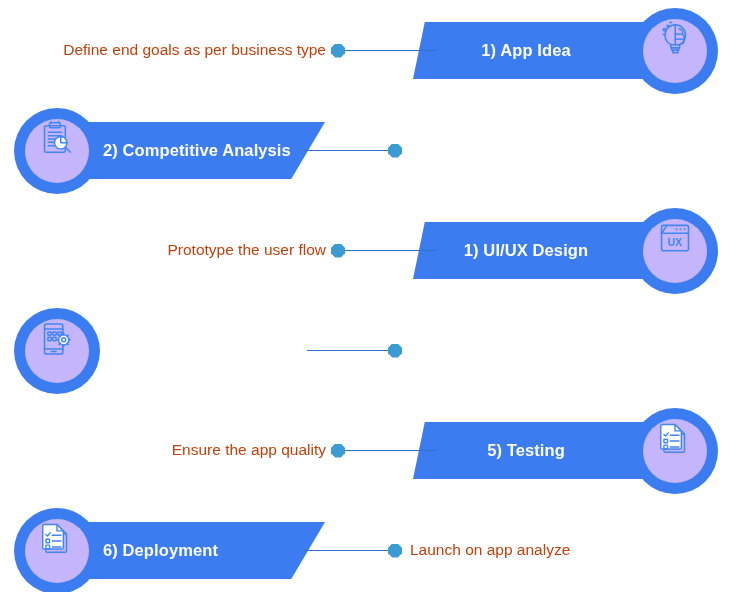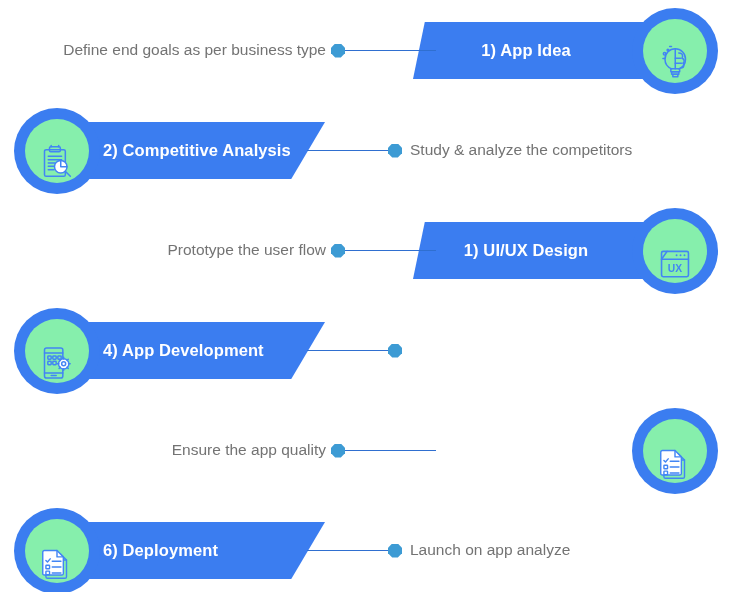--- a/index.html
+++ b/index.html
@@ -34,23 +34,23 @@
     background: #3b7df0;
     display: flex;
     align-items: center;
     justify-content: center;
     z-index: 5;
   }
   .badge-inner {
     width: 64px;
     height: 64px;
     border-radius: 50%;
-    background: #86efac;
-    display: flex;
-    align-items: flex-end;
+    background: #c4b5fd;
+    display: flex;
+    align-items: flex-start;
     justify-content: center;
   }
   .badge-inner svg { display: block; }
   .row-right .badge { right: 32px; }
   .row-left  .badge { left: 14px; }
 
   
   .banner {
     position: absolute;
     top: 22px;
@@ -113,21 +113,21 @@
   .row-left  .conn-line { order: 0; }
   .row-left  .conn-dot  { order: 1; }
 
   
   .desc {
     position: absolute;
     top: 33px;
     height: 34px;
     display: flex;
     align-items: center;
-    color: #737373;
+    color: #c2410c;
     font-size: 15.5px;
     font-weight: normal;
     white-space: nowrap;
     z-index: 2;
   }
   .row-right .desc { right: 424px; justify-content: flex-end; }
   .row-left  .desc { left: 410px; justify-content: flex-start; }
 </style>
 </head>
 <body>
@@ -179,21 +179,20 @@
         </span>
       </div>
     </div>
     <div class="banner">
       <span class="banner-label">2) Competitive Analysis</span>
     </div>
     <div class="connector">
       <span class="conn-line"></span>
       <span class="conn-dot"></span>
     </div>
-    <div class="desc">Study &amp; analyze the competitors</div>
   </div>
 
   <div class="step-row row-right" style="top:200px;">
     <div class="desc">Prototype the user flow</div>
     <div class="connector">
       <span class="conn-dot"></span>
       <span class="conn-line"></span>
     </div>
     <div class="banner">
       <span class="banner-label">1) UI/UX Design</span>
@@ -228,34 +227,34 @@
             <rect x="25" y="15.5" width="4" height="4" rx="0.8"></rect>
             <rect x="13" y="22" width="4" height="4" rx="0.8"></rect>
             <rect x="19" y="22" width="4" height="4" rx="0.8"></rect>
             <circle cx="32" cy="25" r="6.2" fill="#ffffff"></circle>
             <circle cx="32" cy="25" r="2.4"></circle>
             <path d="M32 17.2v2M32 30.8v2M24.2 25h2M37.8 25h2M26.5 19.5l1.5 1.5M36 29l1.5 1.5M37.5 19.5L36 21M28 29l-1.5 1.5"></path>
           </svg>
         </span>
       </div>
     </div>
-    <div class="banner">
-      <span class="banner-label">4) App Development</span>
-    </div>
     <div class="connector">
       <span class="conn-line"></span>
       <span class="conn-dot"></span>
     </div>
   </div>
 
   <div class="step-row row-right" style="top:400px;">
     <div class="desc">Ensure the app quality</div>
     <div class="connector">
       <span class="conn-dot"></span>
       <span class="conn-line"></span>
+    </div>
+    <div class="banner">
+      <span class="banner-label">5) Testing</span>
     </div>
     <div class="badge">
       <div class="badge-inner">
         <span>
           <svg width="38" height="38" viewBox="0 0 48 48" fill="none" stroke="#4285f4" stroke-width="1.8" stroke-linecap="round" stroke-linejoin="round">
             <path d="M12 11h16l8 8v21a2 2 0 0 1-2 2H12a2 2 0 0 1-2-2V13a2 2 0 0 1 2-2z"></path>
             <path d="M28 11v8h8"></path>
             <path d="M8 7h16l8 8v21a2 2 0 0 1-2 2H8a2 2 0 0 1-2-2V9a2 2 0 0 1 2-2z" fill="#ffffff"></path>
             <path d="M24 7v8h8"></path>
             <path d="M10 19.5l2 2 3.4-4"></path>

